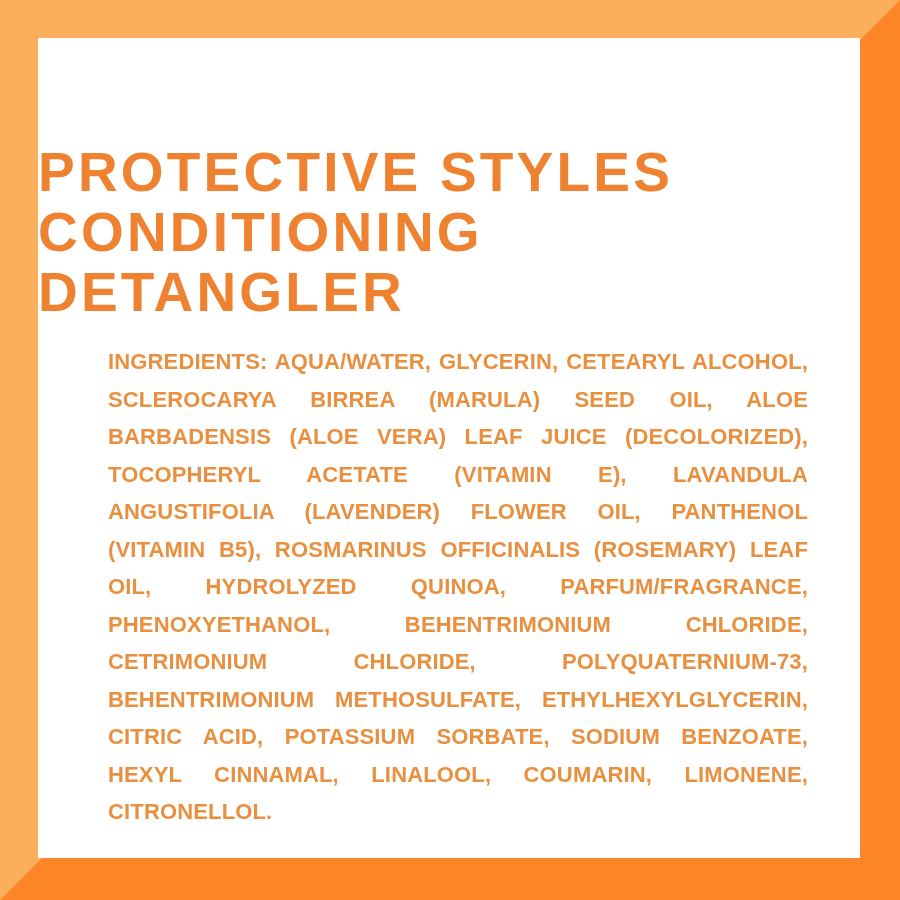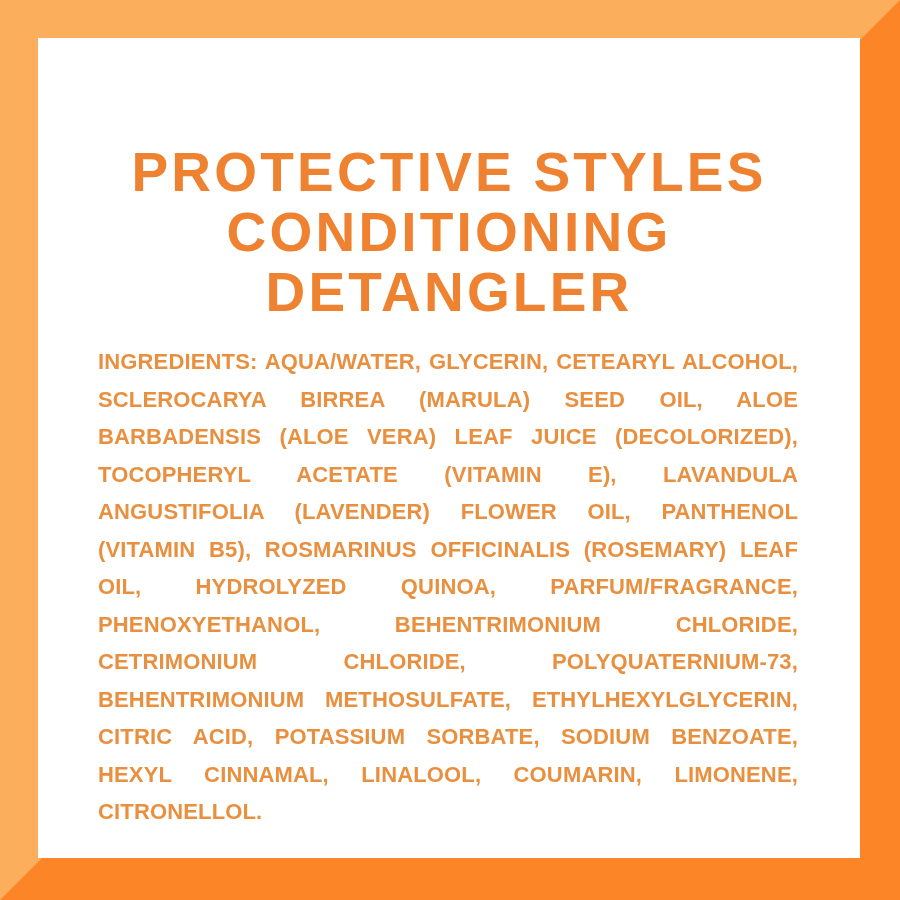--- a/index.html
+++ b/index.html
@@ -56,34 +56,34 @@
     background: #FFFFFF;
     box-sizing: border-box;
   }
 
   
   .product-title {
     position: absolute;
     left: 0;
     top: 104px;
     width: 822px;
-    text-align: center;
+    text-align: left;
     color: #EF8230;
     font-size: 55px;
     line-height: 60px;
     font-weight: 700;
     letter-spacing: 3.2px;
     text-transform: uppercase;
     white-space: pre-line;
   }
 
   
   .ingredients {
     position: absolute;
-    left: 60px;
+    left: 70px;
     top: 305px;
     width: 700px;
     color: #E8903F;
     font-size: 22px;
     line-height: 37.5px;
     font-weight: 700;
     letter-spacing: 0.15px;
     text-align: justify;
     text-transform: uppercase;
     word-spacing: 0.5px;

